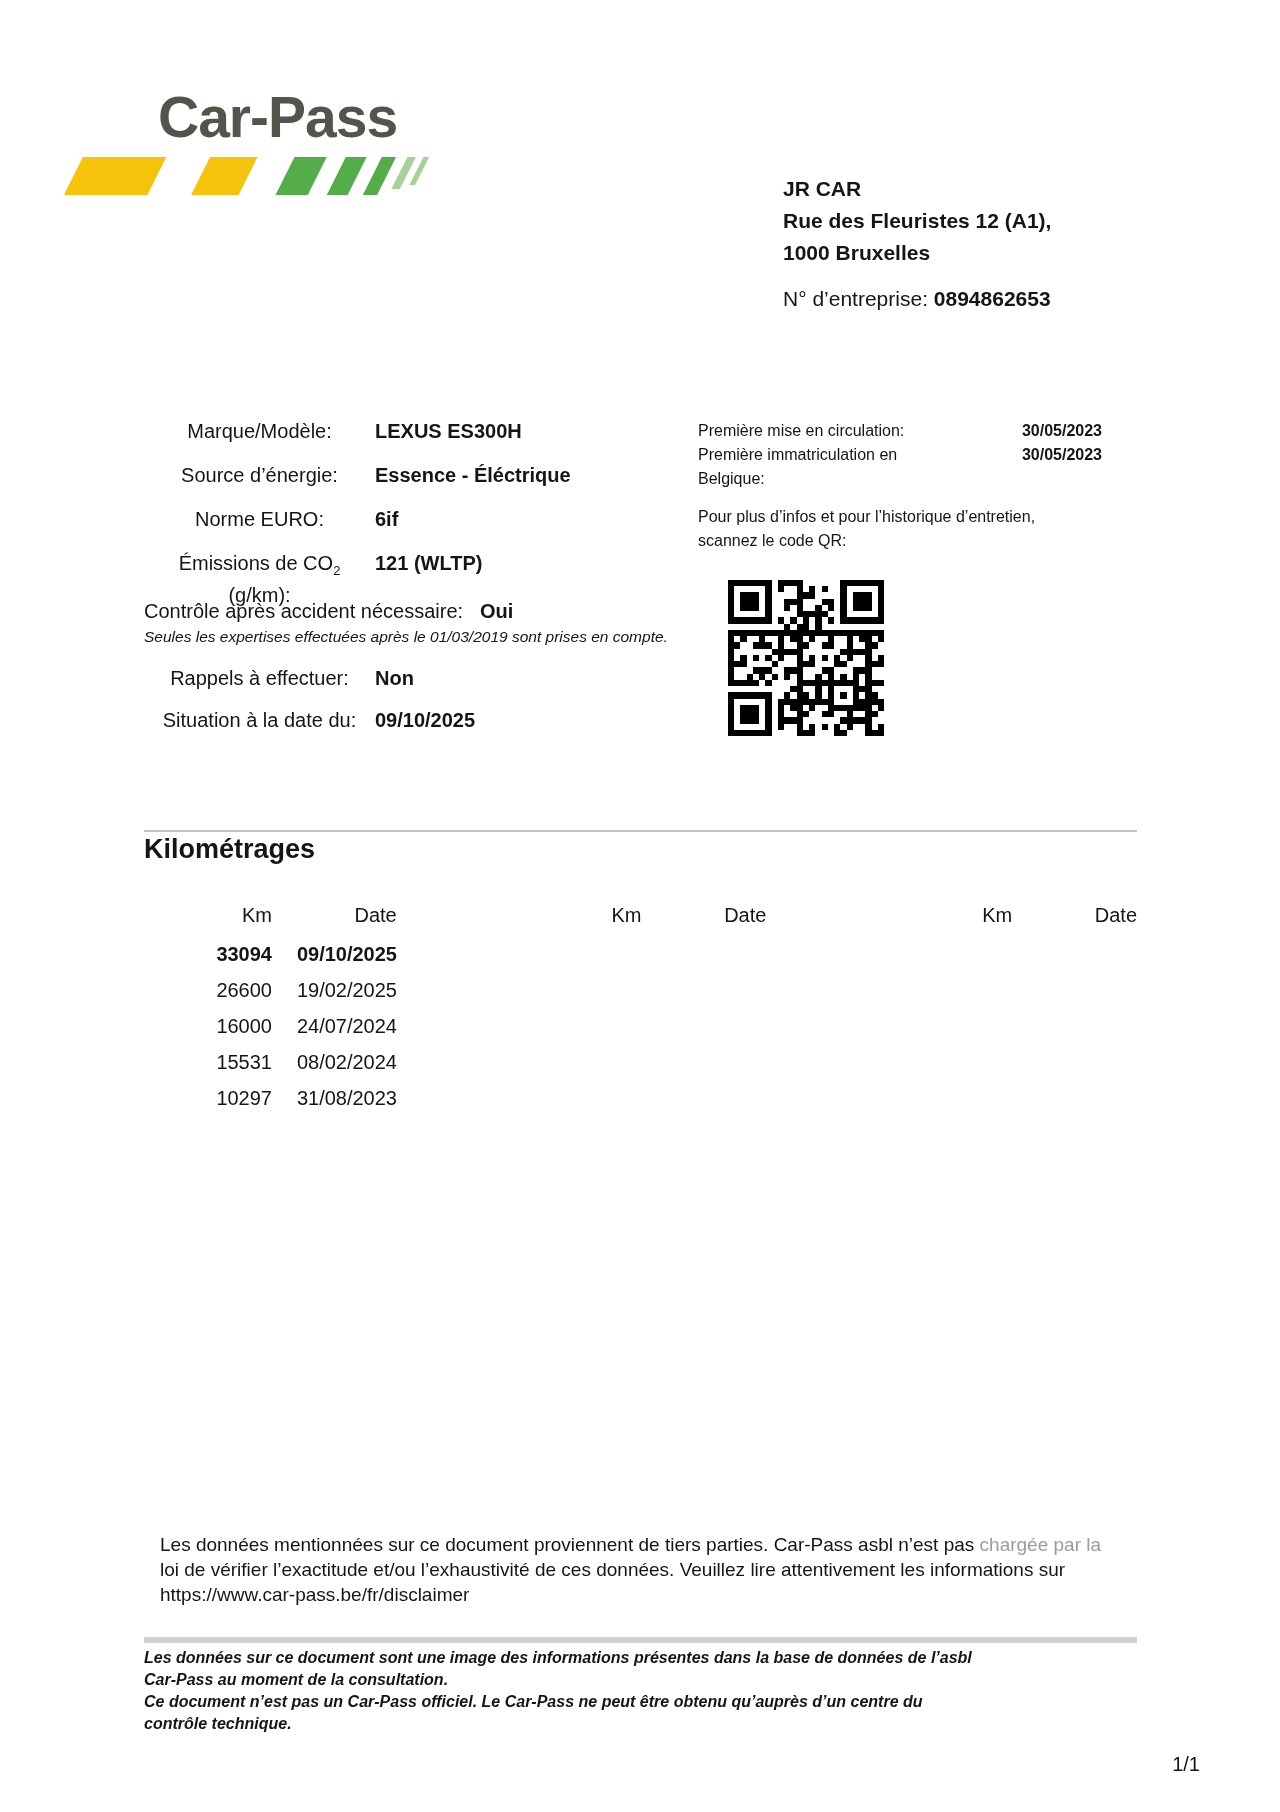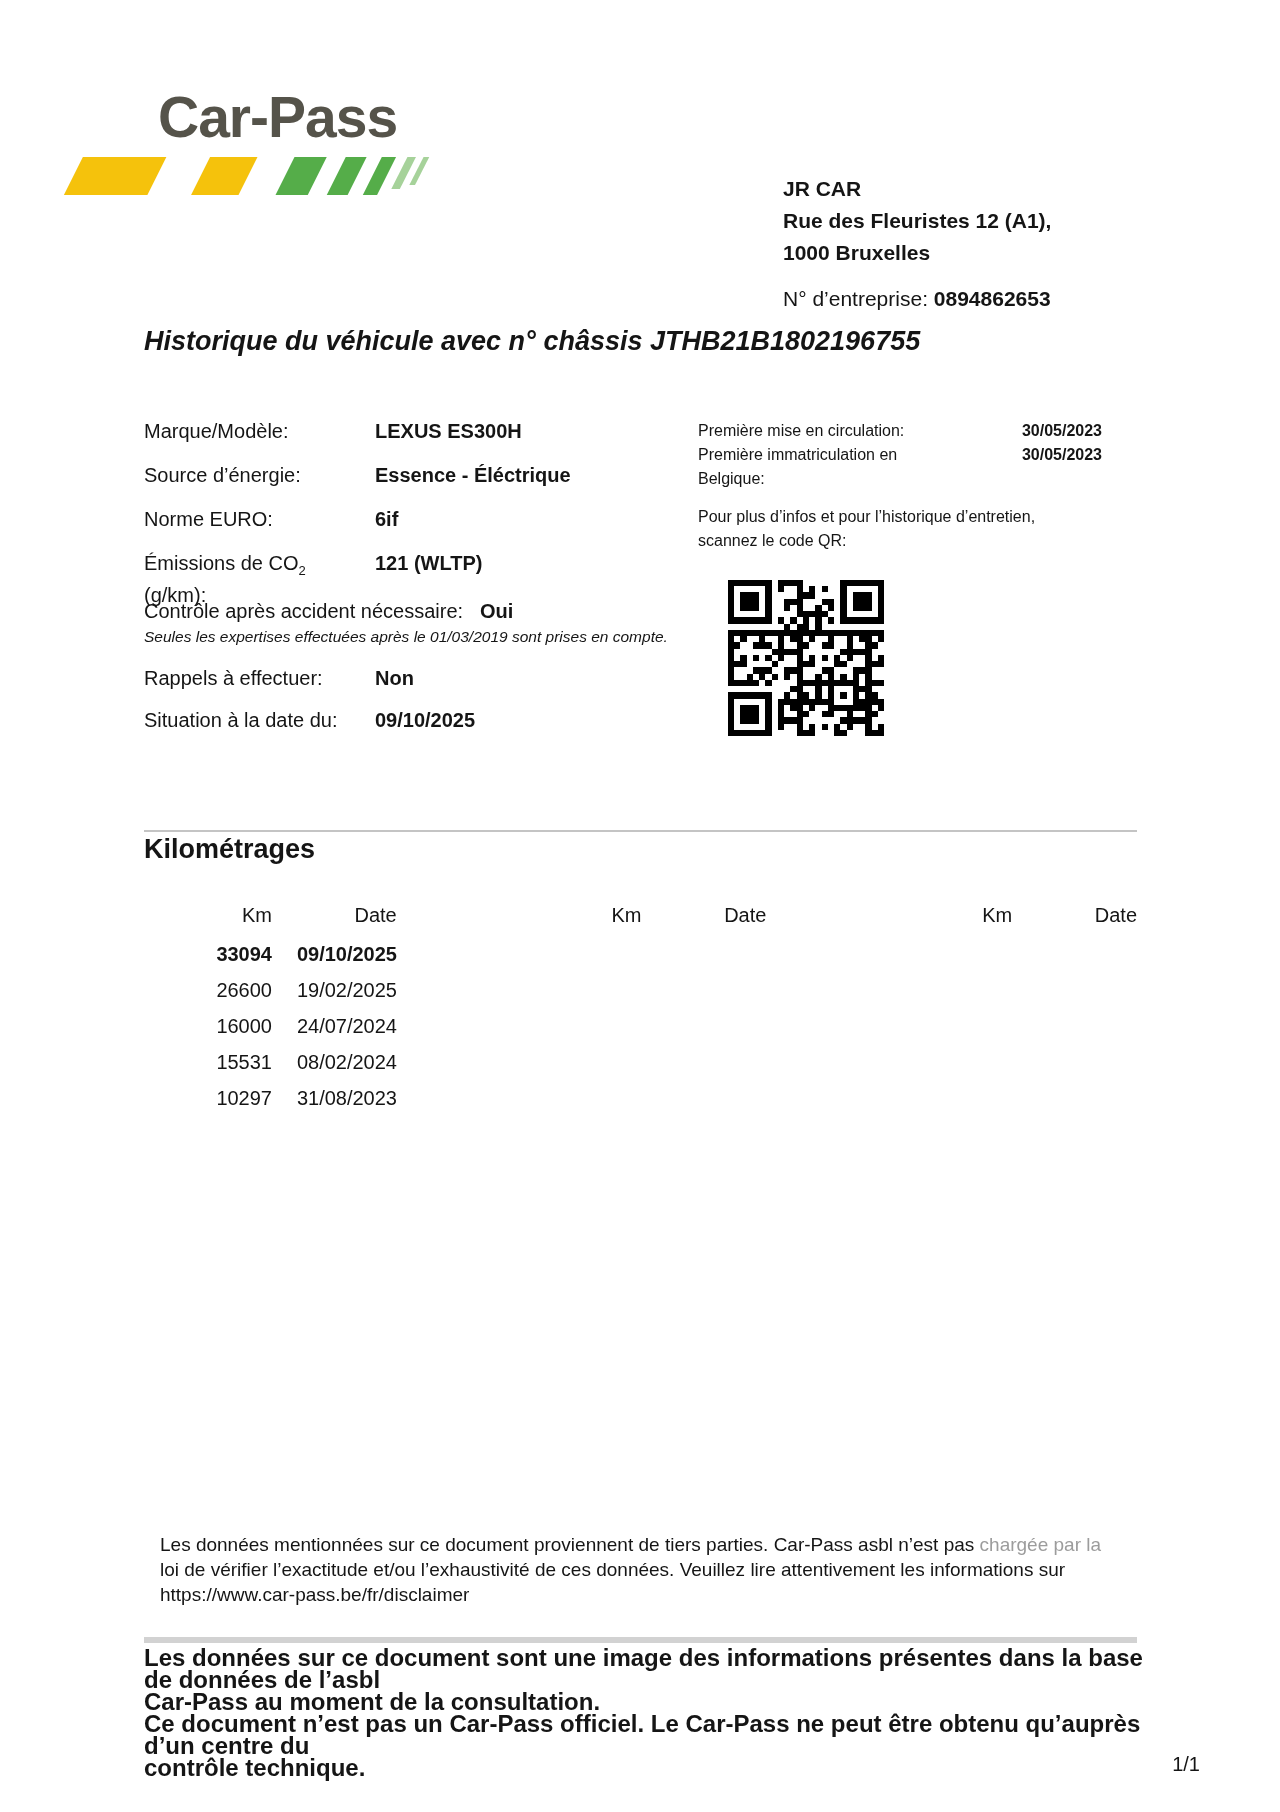--- a/index.html
+++ b/index.html
@@ -20,21 +20,21 @@
   
   .issuer{position:absolute;left:783px;top:165px;font-size:21px;font-weight:bold;line-height:32px;}
   .issuer .enterprise{margin-top:14px;font-weight:normal;}
   .issuer .enterprise .b{font-weight:bold;}
 
   
   .doc-title{position:absolute;left:144px;top:318px;font-size:27px;font-weight:bold;font-style:italic;}
 
   
   .info-left{position:absolute;left:144px;top:0;width:620px;font-size:20px;line-height:24px;}
-  .frow{position:absolute;left:0;display:flex;align-items:flex-start;}
+  .frow{position:absolute;left:0;display:flex;align-items:flex-start;text-align:center;}
   .flabel{width:231px;flex:none;}
   .fvalue{font-weight:bold;}
   .flabel-inline{margin-right:17px;}
   .fnote{position:absolute;left:0;font-size:15.5px;font-style:italic;}
   sub{font-size:13px;}
 
   
   .info-right{position:absolute;left:698px;top:411px;width:404px;font-size:16px;line-height:24px;}
   .rrow{display:flex;align-items:flex-start;}
   .rlabel{width:225px;flex:none;}
@@ -51,21 +51,21 @@
   .c-km{width:130px;text-align:right;}
   .c-date{width:125px;text-align:right;}
   .gap1{width:115px;} .gap2{width:116px;}
   .km-row.boldrow{font-weight:bold;}
 
   
   .disclaimer{position:absolute;left:160px;top:1524px;width:1010px;font-size:19px;line-height:25px;}
   .disclaimer .gray{color:var(--text-gray);}
   .disclaimer .link{color:var(--text);text-decoration:none;cursor:pointer;}
   .notice-bar{position:absolute;left:144px;top:1629px;width:993px;height:6px;background:var(--divider-thick);}
-  .notice{position:absolute;left:144px;top:1639px;width:1010px;font-size:24px;font-weight:bold;line-height:22px;}
+  .notice{position:absolute;left:144px;top:1639px;width:1010px;font-size:16px;font-weight:bold;line-height:22px;font-style:italic;}
   .page-number{position:absolute;left:1130px;top:1745px;width:70px;text-align:right;font-size:20px;}
 </style>
 </head>
 <body>
 
 <div class="page">
 
   <div class="logo-text">Car-Pass</div>
   <svg class="logo-stripes" viewBox="0 0 392 38" preserveAspectRatio="none">
     <polygon points="22,0 110,0 90,38 2,38" fill="var(--accent-yellow)"></polygon>
@@ -80,21 +80,20 @@
   <div class="issuer">
     <div>JR CAR</div>
     <div>Rue des Fleuristes 12 (A1),</div>
     <div>1000 Bruxelles</div>
     <div class="enterprise">
       <span>N° d’entreprise:</span>
       <span class="b">0894862653</span>
     </div>
   </div>
 
-  <div class="doc-title">Historique du véhicule avec n° châssis JTHB21B1802196755</div>
 
   <div class="info-left">
     <div class="frow" style="top:411px">
       <div class="flabel">Marque/Modèle:</div>
       <div class="fvalue">LEXUS ES300H</div>
     </div>
     <div class="frow" style="top:455px">
       <div class="flabel">Source d’énergie:</div>
       <div class="fvalue">Essence - Éléctrique</div>
     </div>

